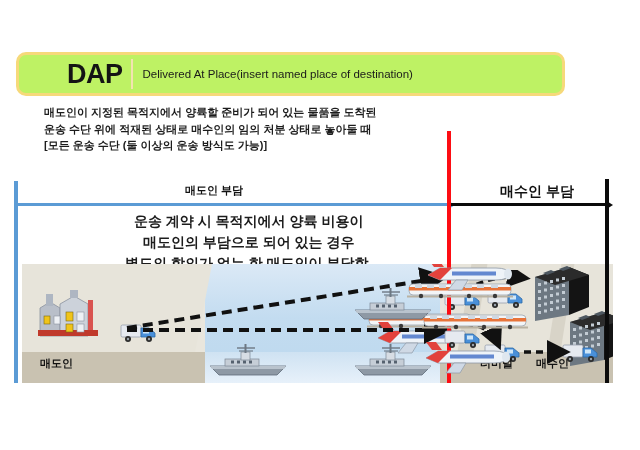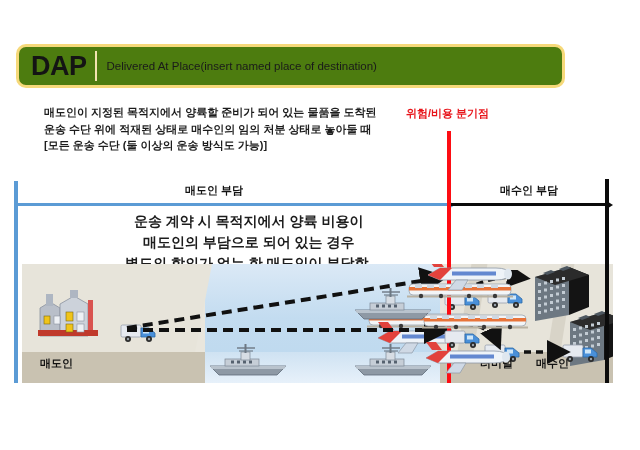--- a/index.html
+++ b/index.html
@@ -16,29 +16,30 @@
     width: 640px;
     height: 450px;
     background: #ffffff;
     overflow: hidden;
   }
 
   
   #term-box {
     position: absolute;
     left: 16px;
-    top: 44px;
+    top: 52px;
     width: 549px;
     height: 44px;
     box-sizing: border-box;
     border: 3px solid #f6d97a;
     border-radius: 10px;
-    background: #4d7c0f;
+    background: #bef264;
     display: flex;
     align-items: center;
+    padding-left: 36px;
   }
   #term-code {
     font-size: 27px;
     font-weight: bold;
     color: #141414;
     letter-spacing: -0.5px;
     padding-left: 12px;
     padding-right: 8px;
     line-height: 1;
     font-family: "Liberation Sans", "DejaVu Sans", sans-serif;
@@ -167,21 +168,21 @@
     font-size: 11px;
     font-weight: bold;
     color: #111;
     white-space: nowrap;
     text-align: right;
   }
   #buyer-burden-label {
     position: absolute;
     left: 500px;
     top: 183px;
-    font-size: 11px;
+    font-size: 14px;
     font-weight: bold;
     color: #111;
     white-space: nowrap;
   }
 
   
   #unloading-note {
     position: absolute;
     left: 125px;
     top: 211px;
@@ -283,21 +284,20 @@
     <div id="term-divider"></div>
     <div id="term-text">
       <div class="term-line-en">Delivered At Place(insert named place of destination)</div>
     </div>
   </div>
 
   <div id="definition">매도인이 지정된 목적지에서 양륙할 준비가 되어 있는 물품을 도착된
 운송 수단 위에 적재된 상태로 매수인의 임의 처분 상태로 놓아둘 때
 [모든 운송 수단 (둘 이상의 운송 방식도 가능)]</div>
 
-  <div id="risk-label">위험/비용 분기점</div>
 
   <div id="blue-bar"></div>
   <div id="red-divider"></div>
   <div id="black-bar"></div>
 
   <div id="seller-burden-arrow"></div>
   <div id="buyer-burden-arrow"></div>
   <div id="seller-burden-label">매도인 부담</div>
   <div id="buyer-burden-label">매수인 부담</div>
 

